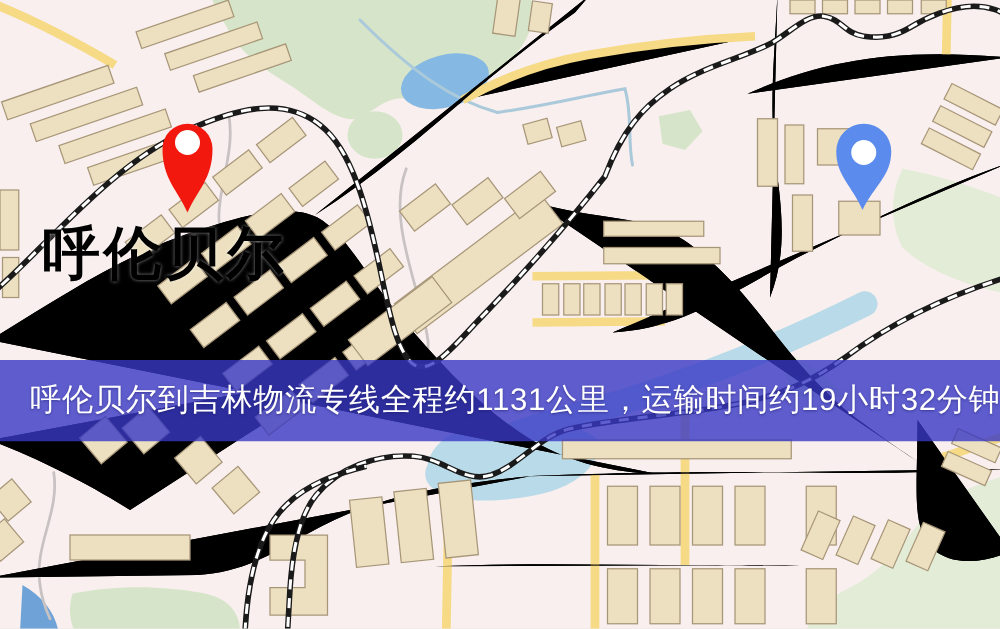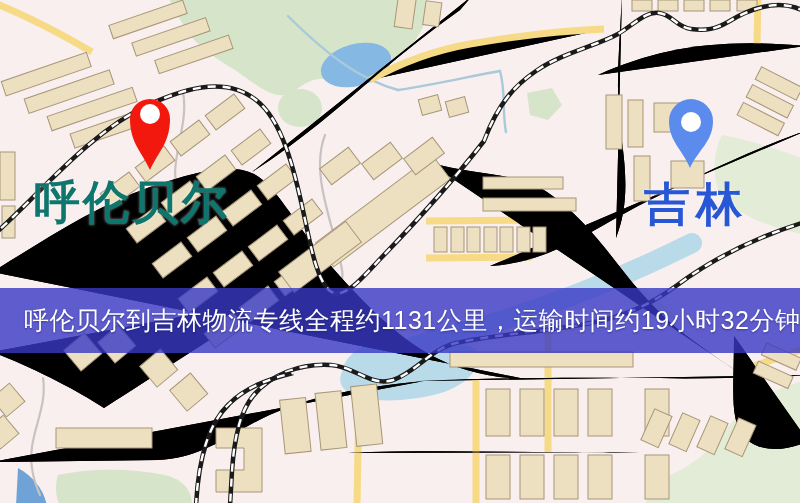--- a/index.html
+++ b/index.html
@@ -1,20 +1,20 @@
 <!DOCTYPE html>
 <html><head>
 <meta charset="utf-8">
 <style>
   html,body{margin:0;padding:0;background:#ddd;font-family:"Liberation Sans",sans-serif;}
   .stage{position:relative;width:800px;height:503px;overflow:hidden;background:#f8efee;}
   .stage svg{position:absolute;left:0;top:0;display:block;}
   .marker-label{position:absolute;font-weight:bold;font-size:46px;line-height:1;white-space:nowrap;
     text-shadow:0 0 3px rgba(255,255,255,.55);}
-  .origin-label{left:34px;top:179px;color:#0f766e;letter-spacing:3px;}
+  .origin-label{left:34px;top:179px;color:#000000;letter-spacing:3px;}
   .dest-label{left:644px;top:181px;color:#2857d6;letter-spacing:6px;}
   .banner{position:absolute;left:0;top:288px;width:800px;height:65px;background:rgba(56,56,196,0.8);
     color:#fff;font-size:25px;line-height:65px;padding-left:24px;box-sizing:border-box;
     white-space:nowrap;letter-spacing:0.5px;text-shadow:0 1px 2px rgba(30,30,110,.6);}
   .rc-major{stroke-width:15px;}
   .rf-major{stroke-width:11px;}
   .rc-minor{stroke-width:10px;}
   .rf-minor{stroke-width:7px;stroke:#f6da85;}
   .rail-base{fill:none;stroke:#1a1a1a;stroke-width:4.5px;}
   .rail-dash{fill:none;stroke:#ffffff;stroke-width:2.4px;stroke-dasharray:8 7;}
@@ -263,18 +263,17 @@
       <path d="M 150 170 C 142 152 130 143 130 119 A 20 20 0 1 1 170 119 C 170 143 158 152 150 170 Z" fill="#f2180e"></path>
       <circle cx="150" cy="114" r="10" fill="#ffffff"></circle>
     </g>
     <g>
       <path d="M 690 168 C 682 149 669 141 669 121 A 22 22 0 1 1 713 121 C 713 141 699 149 690 168 Z" fill="#5b8ced"></path>
       <circle cx="691" cy="122" r="10" fill="#ffffff"></circle>
     </g>
   </svg>
 
   <div class="marker-label origin-label">呼伦贝尔</div>
-  <div class="marker-label dest-label">吉林</div>
 
   <div class="banner">
     <span>呼伦贝尔到吉林物流专线全程约1131公里，运输时间约19小时32分钟.</span>
   </div>
 </div>
 
 </body></html>

